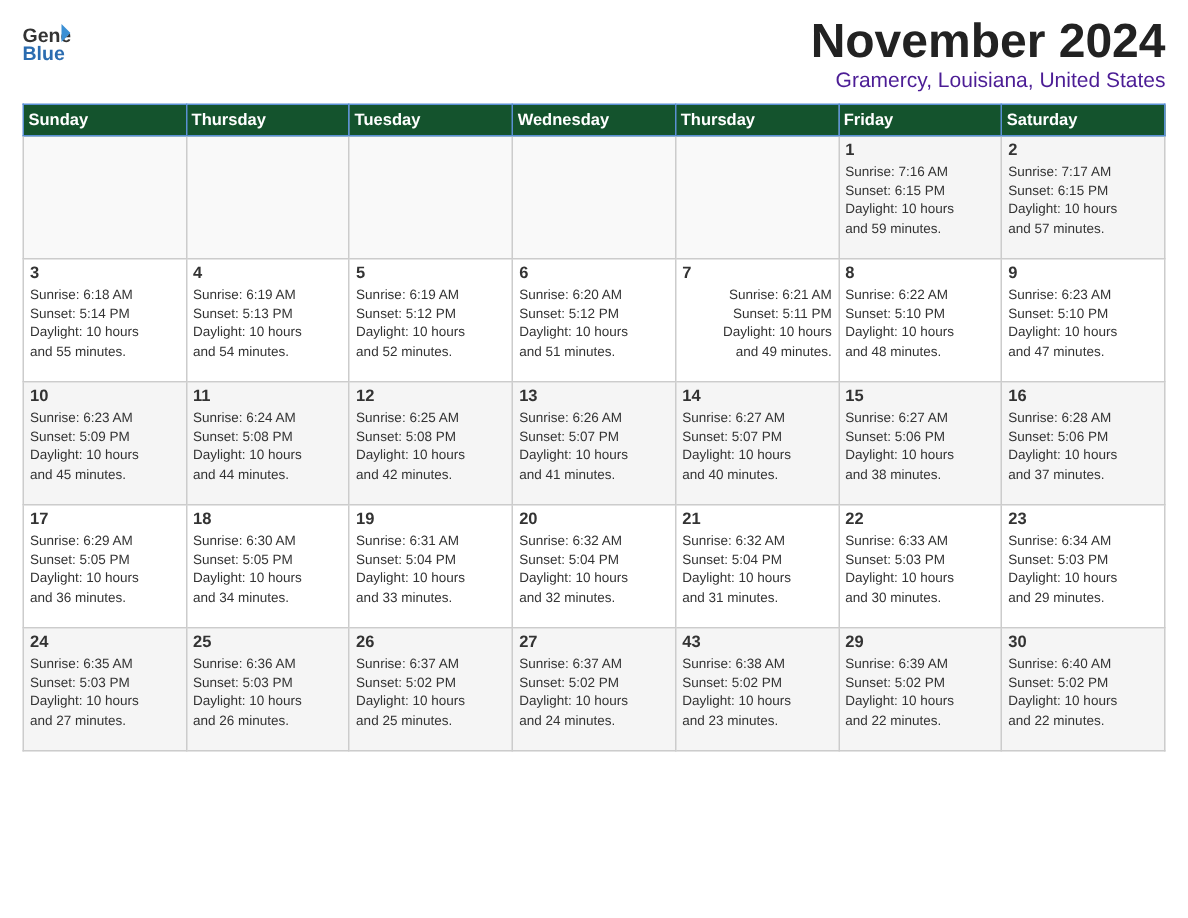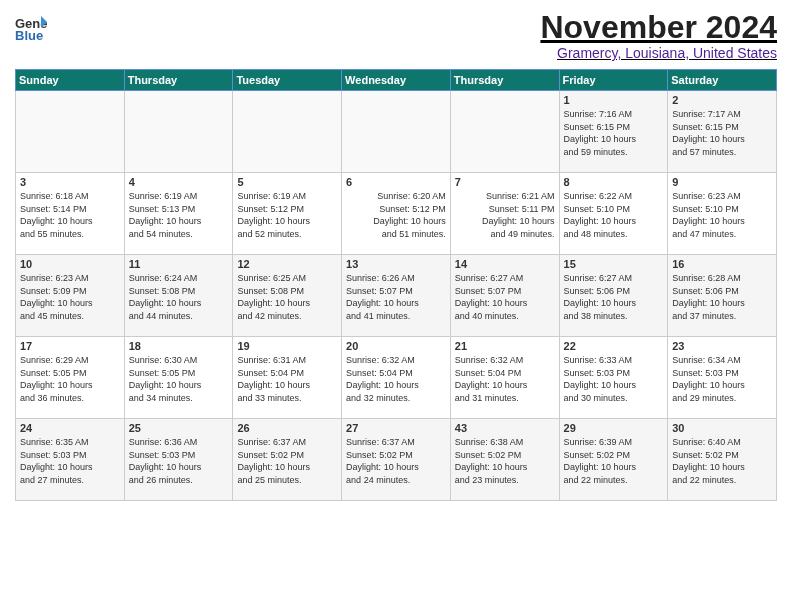--- a/index.html
+++ b/index.html
@@ -27,39 +27,38 @@
       margin-top: 4px;
     }
     .logo-icon {
       width: 32px;
       height: 28px;
       margin-right: 4px;
       position: relative;
     }
     .title-section {
       text-align: right;
-      text-decoration: underline;
     }
     .month-title {
       font-size: 32px;
       font-weight: bold;
       color: #222;
       line-height: 1.1;
     }
     .location {
       font-size: 14px;
       color: #4c1d95;
     }
     table {
       width: 100%;
       border-collapse: collapse;
       table-layout: fixed;
     }
     thead tr th {
-      background-color: #0f766e;
+      background-color: #14532d;
       color: white;
       font-size: 11px;
       font-weight: bold;
       padding: 4px 3px;
       text-align: left;
       border: 1px solid #5a8fd4;
     }
     tbody tr td {
       border: 1px solid #ccc;
       vertical-align: top;
@@ -161,21 +160,21 @@
           </td>
           <td>
             <span class="day-number">5</span>
             <div class="day-info" style="white-space: pre-line;">Sunrise: 6:19 AM
 Sunset: 5:12 PM
 Daylight: 10 hours
 and 52 minutes.</div>
           </td>
           <td>
             <span class="day-number">6</span>
-            <div class="day-info" style="white-space: pre-line; text-align: right;">Sunrise: 6:20 AM
+            <div class="day-info" style="white-space: pre-line;">Sunrise: 6:20 AM
 Sunset: 5:12 PM
 Daylight: 10 hours
 and 51 minutes.</div>
           </td>
           <td>
             <span class="day-number">7</span>
             <div class="day-info" style="white-space: pre-line; text-align: right;">Sunrise: 6:21 AM
 Sunset: 5:11 PM
 Daylight: 10 hours
 and 49 minutes.</div>

